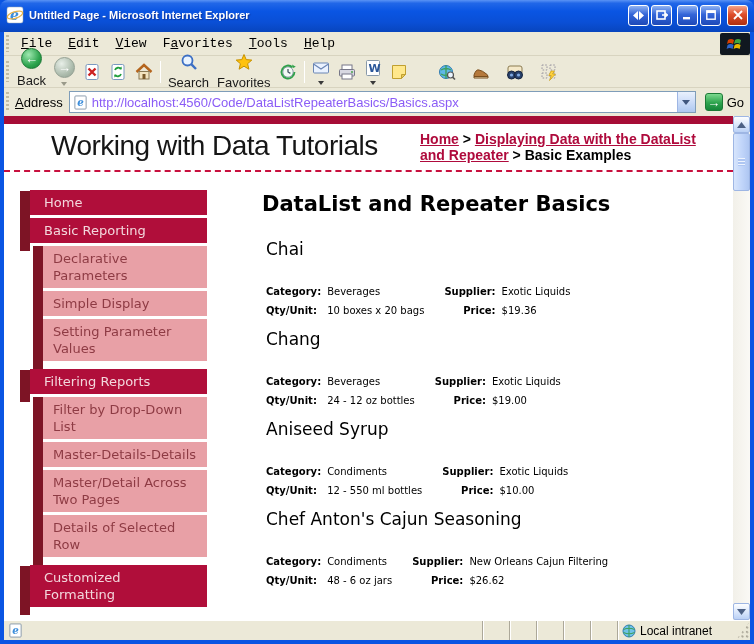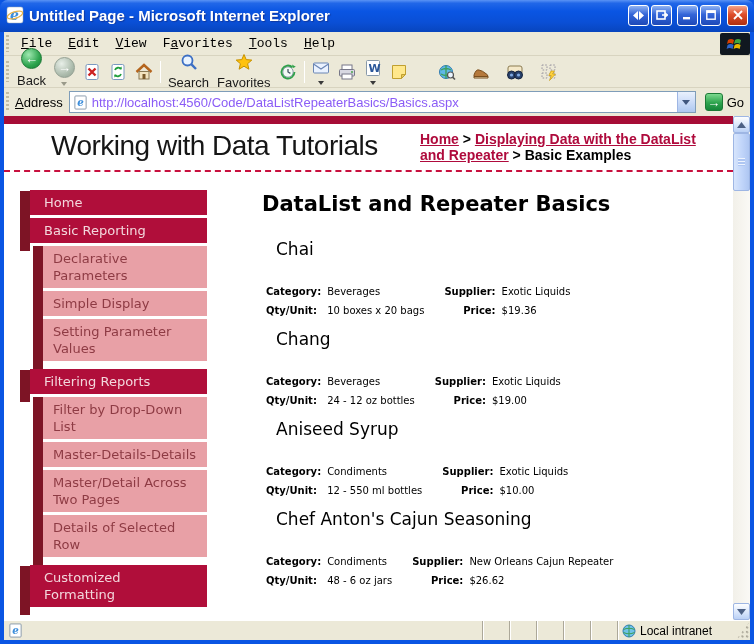--- a/index.html
+++ b/index.html
@@ -7,21 +7,21 @@
   body { font-family: "Liberation Sans", sans-serif; background:#fff; }
 
   
   .window { width:754px; height:644px; background:var(--xp-blue,#0A55E3); padding:0 4px 4px;
             display:flex; flex-direction:column; overflow:hidden; }
 
   .titlebar { margin:0 -4px; height:32px; border-radius:8px 8px 0 0; display:flex; align-items:center;
     padding:0 6px 2px 6px;
     background:linear-gradient(180deg,#5A93F5 0%,#2167E8 10%,#0A55E3 35%,#0A4FD6 70%,#0845BE 100%); }
   .title-icon { width:18px; height:18px; margin-right:5px; flex:none; }
-  .title-text { color:#fff; font-weight:bold; font-size:15px; text-shadow:1px 1px 1px #10389F; flex:1;
+  .title-text { color:#fff; font-weight:bold; font-size:11px; text-shadow:1px 1px 1px #10389F; flex:1;
     white-space:nowrap; overflow:hidden; }
   .winbtns { display:flex; gap:2px; align-items:center; }
   .winbtn { width:21px; height:21px; border-radius:3px; border:1px solid #fff; display:flex;
     align-items:center; justify-content:center;
     background:linear-gradient(180deg,#8FB2F2 0%,#3365D8 45%,#1E49B8 100%); }
   .winbtn.close { margin-left:4px;
     background:linear-gradient(180deg,#F4A389 0%,#DE4E2B 45%,#B03010 100%); }
   .winbtn.gap { margin-right:3px; }
 
   .chrome-row { background:#ECE9D8; display:flex; align-items:center; border-bottom:1px solid #D8D4C0; }
@@ -92,21 +92,21 @@
     color:#F3D7DC; padding:4px 26px 4px 14px; line-height:17px; cursor:pointer; }
   .sb-header::before { content:""; position:absolute; left:-10px; top:1px; width:10px;
     height:calc(100% + 7px); background:var(--dark-maroon,#7D1425); }
   .sb-subs { margin-left:13px; border-left:10px solid var(--dark-maroon,#7D1425); padding-bottom:5px; }
   .sb-sub { background:var(--pink,#E8A0A6); color:var(--pink-text,#8E3B44); margin-bottom:3px;
     padding:4px 6px 4px 10px; line-height:17px; cursor:pointer; }
 
   
   .main { flex:1; margin-left:55px; padding:20px 8px 0 0; overflow:hidden; }
   .content-heading { font-size:21px; font-weight:bold; color:#000; margin:0 0 23px; }
-  .p-name { font-size:17px; font-weight:400; color:#000; margin:8px 14px 22px; }
+  .p-name { font-size:17px; font-weight:400; color:#000; margin:8px 4px 22px; }
   .p-table { border-collapse:separate; border-spacing:2px; font-size:10px; color:#000; }
   .p-table td { padding:3px 2px; white-space:nowrap; }
   .p-table .lbl { font-weight:bold; }
   .p-table .r { text-align:right; padding-left:14px; }
   .p-table .val { padding-right:4px; }
 
   
   .scrollbar { flex:none; width:17px; background:linear-gradient(90deg,#F2F0E9,#FAF9F5); display:flex;
     flex-direction:column; }
   .sb-btn { height:17px; border:1px solid #9EB6E4; border-radius:2px; display:flex; align-items:center;
@@ -429,21 +429,21 @@
   </div>
 
   <div class="product">
     <h4 class="p-name">Chef Anton's Cajun Seasoning</h4>
     <table class="p-table">
       <tbody>
                     <tr>
         <td class="lbl f-category-label">Category:</td>
         <td class="val f-category">Condiments</td>
         <td class="lbl r f-supplier-label">Supplier:</td>
-        <td class="f-supplier">New Orleans Cajun Repeater</td>
+        <td class="f-supplier">New Orleans Cajun Filtering</td>
       </tr>
       <tr>
         <td class="lbl f-qty-label">Qty/Unit:</td>
         <td class="val f-qty">48 - 6 oz jars</td>
         <td class="lbl r f-price-label">Price:</td>
         <td class="f-price">$26.62</td>
       </tr>
     </tbody>
                 </table>
   </div>

